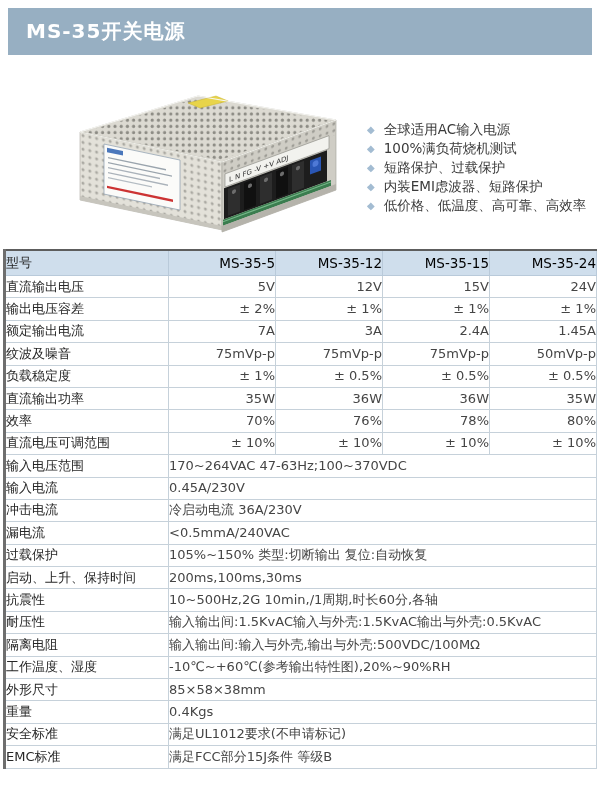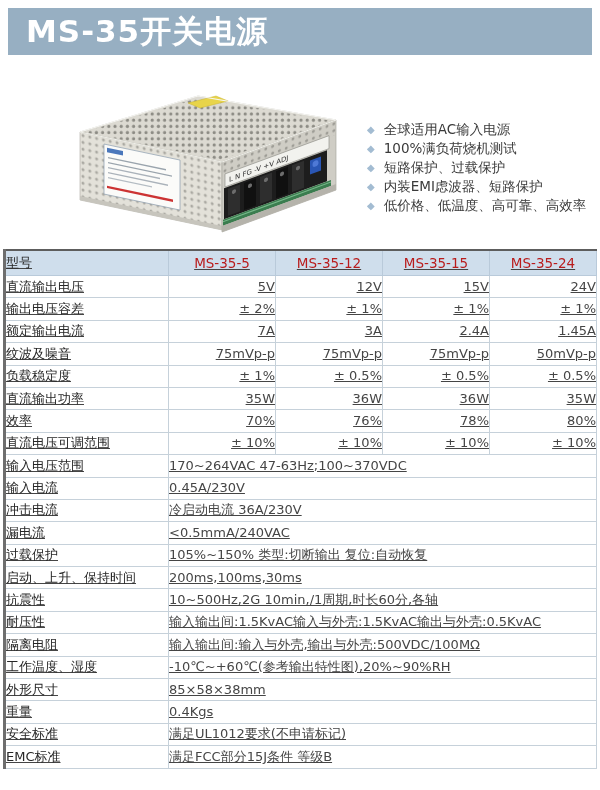--- a/index.html
+++ b/index.html
@@ -5,44 +5,44 @@
   html,body{margin:0;padding:0;}
   body{
     width:600px;height:790px;position:relative;background:#ffffff;
     font-family:"DejaVu Sans","Liberation Sans",sans-serif;
     overflow:hidden;
   }
   
   .header-bar{
     position:absolute;left:8px;top:8px;width:566px;height:47px;
     background:#97afc2;color:#ffffff;
-    font-size:31px;font-weight:bold;line-height:47px;
+    font-size:20px;font-weight:bold;line-height:47px;
     padding-left:18px;letter-spacing:1px;
   }
   
   .product-photo{position:absolute;left:50px;top:80px;width:302px;height:160px;}
   .features{position:absolute;left:367px;top:120px;width:228px;}
   .feature-item{display:flex;align-items:center;height:19px;font-size:13.5px;color:#3a3a3a;}
   .bullet{color:#a3bcd2;font-size:10px;margin-right:9px;flex:0 0 auto;}
   
   .spec-table{
     position:absolute;left:3px;top:249px;width:594px;
     border-collapse:collapse;table-layout:fixed;
     font-size:13px;color:#454545;
-    border-top:2px solid #5d5d5d;border-left:3px solid #6e6e6e;text-decoration:underline;
+    border-top:2px solid #5d5d5d;border-left:3px solid #6e6e6e;
   }
   .spec-table th,.spec-table td{
     border:1px solid #c6d1da;height:21.4px;padding:0;line-height:1.1;
     font-weight:normal;overflow:hidden;white-space:nowrap;
   }
   .spec-table thead th{background:#cfdeec;height:24px;border-color:#b9cada;}
   .lbl{text-align:left;padding-left:12px;font-weight:bold;color:#262626;font-size:13px;}
   .val{text-align:right;}
   .valwide{text-align:left;padding-left:10px;white-space:pre;}
-  .model-th{text-align:center;font-size:13.5px;color:#b91c1c;}
+  .model-th{text-align:right;font-size:13.5px;color:#000000;}
 </style>
 </head>
 <body>
 
 <div class="header-bar">MS-35开关电源</div>
 
 <div class="product-photo">
   <svg width="302" height="160" viewBox="0 0 302 160">
     <defs>
       <pattern id="holes" width="6.2" height="6.2" patternUnits="userSpaceOnUse">

